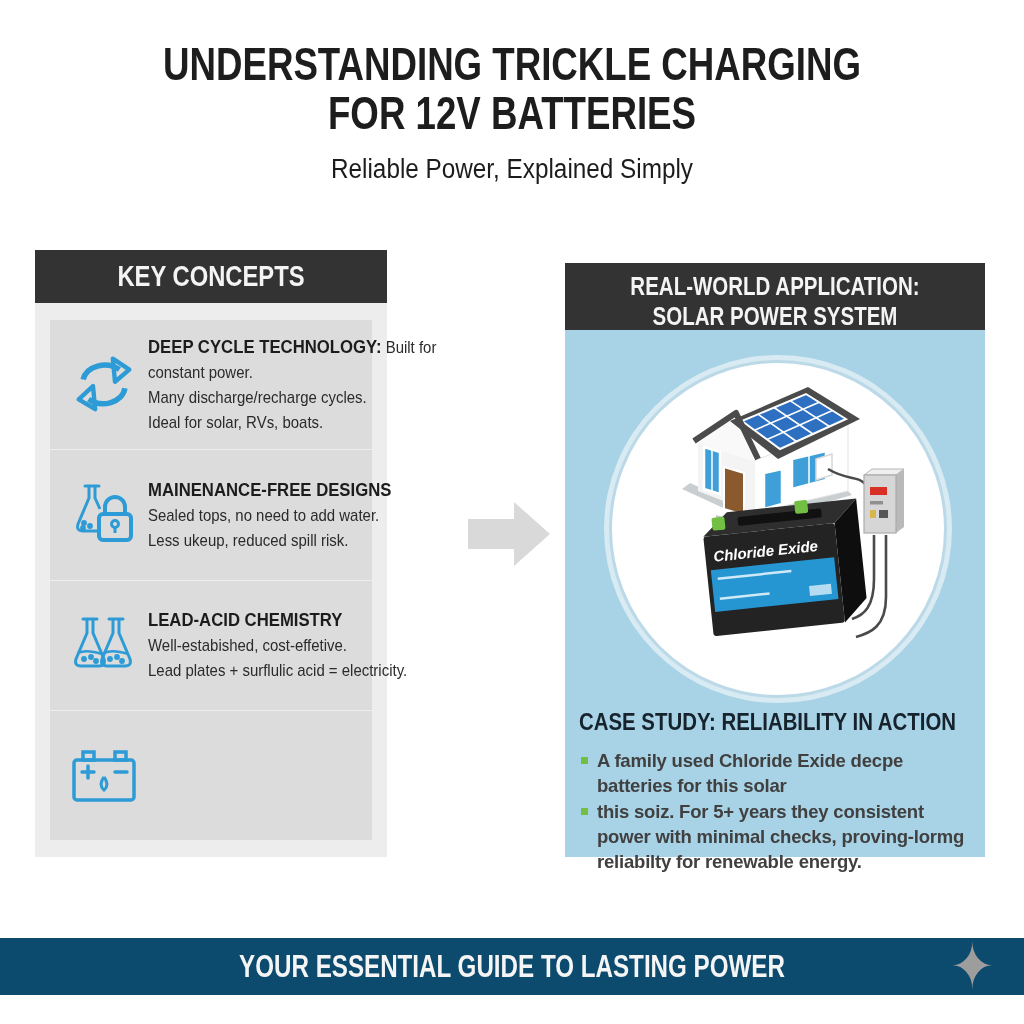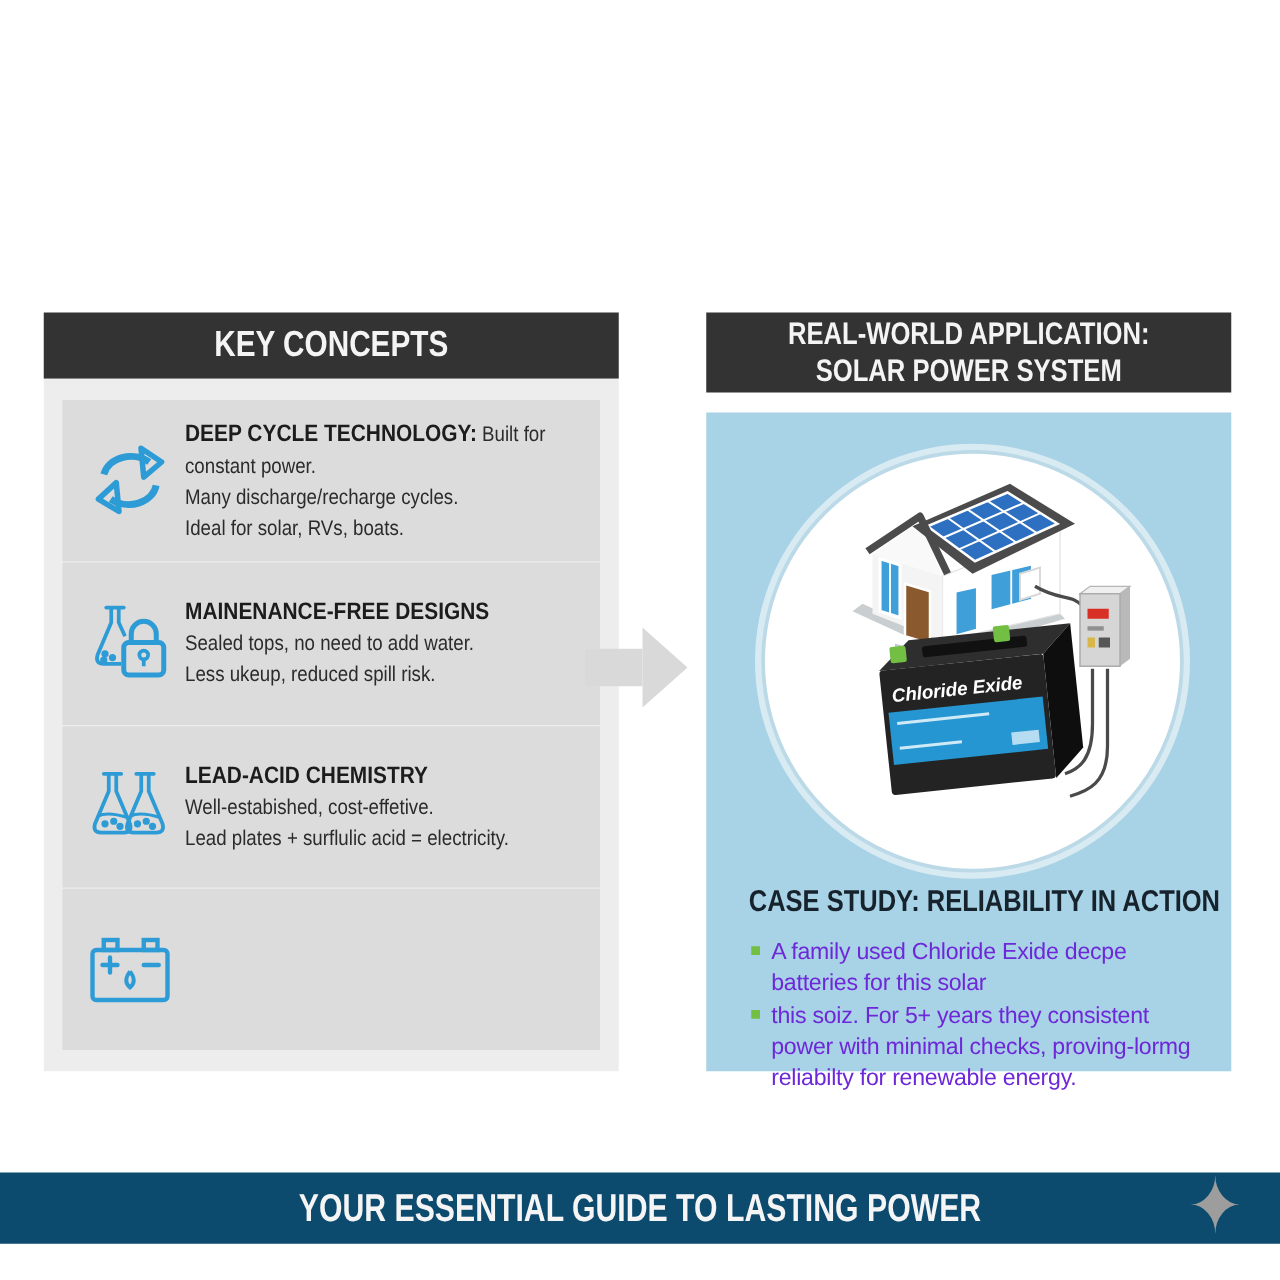--- a/index.html
+++ b/index.html
@@ -6,26 +6,26 @@
   .page{position:relative;width:1024px;height:1024px;background:#fff;overflow:hidden;
         font-family:"Liberation Sans", sans-serif;color:#1e1e1e;margin:0 auto;}
 
   
   .title-block{position:absolute;top:40px;left:0;width:100%;text-align:center;}
   .title-line{font-size:47px;font-weight:800;line-height:1.04;color:#1d1d1d;
               white-space:nowrap;transform:scaleX(.78);letter-spacing:0;}
   .subtitle{margin-top:16px;font-size:27px;color:#1c1c1c;white-space:nowrap;transform:scaleX(.9);}
 
   
-  .left-panel{position:absolute;left:35px;top:250px;width:460px;height:607px;}
+  .left-panel{position:absolute;left:35px;top:250px;width:352px;height:607px;}
   .right-panel{position:absolute;left:565px;top:250px;width:420px;height:607px;}
   .panel-header{background:#333;color:#fff;display:flex;flex-direction:column;
                 align-items:center;justify-content:center;}
   .left-panel .panel-header{height:53px;}
-  .right-panel .panel-header{height:64px;}
+  .right-panel .panel-header{height:76px;margin-top:13px;}
   .hdr-line{font-size:29px;font-weight:800;line-height:1.2;white-space:nowrap;
             transform:scaleX(.82);width:100%;text-align:center;color:#f4f4f4;}
   .right-panel .hdr-line{font-size:25px;}
 
   .left-panel .panel-body{position:absolute;top:53px;bottom:0;left:0;right:0;background:#ededed;
         display:flex;flex-direction:column;gap:1px;padding:17px 15px;box-sizing:border-box;}
   .right-panel .panel-body{position:absolute;top:80px;bottom:0;left:0;right:0;background:#a8d2e5;}
 
   
   .card{background:#dcdcdc;flex:1;display:flex;align-items:center;padding:6px 8px 6px 10px;box-sizing:border-box;}
@@ -40,41 +40,46 @@
 
   
   .illustration-circle{position:absolute;left:44px;top:30px;width:332px;height:332px;
         background:#fff;border-radius:50%;border:3px solid #bcd9e8;
         box-shadow:0 0 0 5px rgba(255,255,255,.55);}
   .illustration-circle svg{display:block;}
   .batt-label{font-family:"Liberation Sans", sans-serif;font-size:15px;font-weight:bold;
               font-style:italic;fill:#fff;}
 
   
-  .case-study{position:absolute;left:34px;top:378px;right:12px;}
+  .case-study{position:absolute;left:14px;top:378px;right:12px;}
   .case-heading{font-size:24px;font-weight:800;color:#16222c;white-space:nowrap;
                 transform:scaleX(.85);transform-origin:left center;}
   .case-list{list-style:none;margin:12px 0 0 0;padding:0;}
   .case-list li{position:relative;padding-left:18px;font-size:18.5px;line-height:25px;
-                color:#6d28d9;margin-bottom:1px;letter-spacing:-0.2px;}
+                color:#404040;margin-bottom:1px;letter-spacing:-0.2px;font-weight:bold;}
   .bullet-marker{position:absolute;left:2px;top:9px;width:7px;height:7px;background:#72bf44;}
 
   
   .footer-bar{position:absolute;left:0;top:938px;width:100%;height:57px;background:#0c4a6e;}
   .footer-text{position:absolute;left:0;top:0;width:100%;height:57px;display:flex;
                align-items:center;justify-content:center;font-size:31px;font-weight:800;
                color:#f5f5f5;white-space:nowrap;transform:scaleX(.78);}
   .footer-sparkle{position:absolute;right:30px;top:50%;transform:translateY(-52%) scaleY(1.2);
                   color:#9d9d9d;font-size:52px;line-height:1;}
 </style>
 </head>
 <body>
 
 <div class="page">
 
+  <header class="title-block">
+    <div class="title-line">UNDERSTANDING TRICKLE CHARGING</div>
+    <div class="title-line">FOR 12V BATTERIES</div>
+    <div class="subtitle">Reliable Power, Explained Simply</div>
+  </header>
 
   <section class="left-panel">
     <div class="panel-header">
       <div class="hdr-line">KEY CONCEPTS</div>
     </div>
     <div class="panel-body">
 
       <div class="card">
         <div class="card-icon">
           <svg width="72" height="66" viewBox="0 0 64 60" fill="none">

